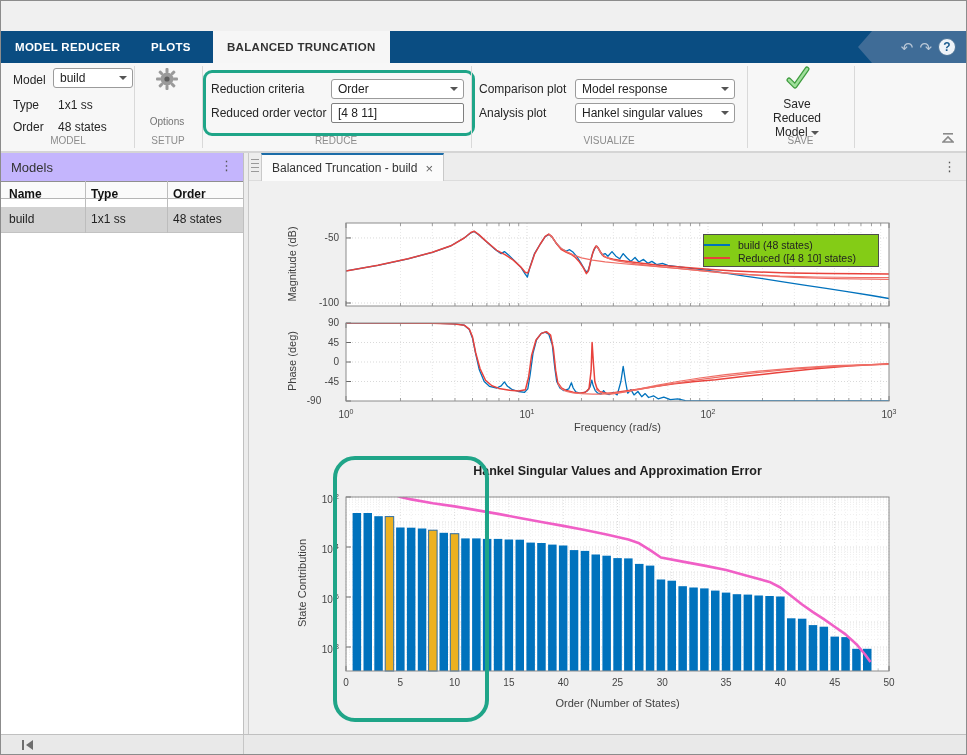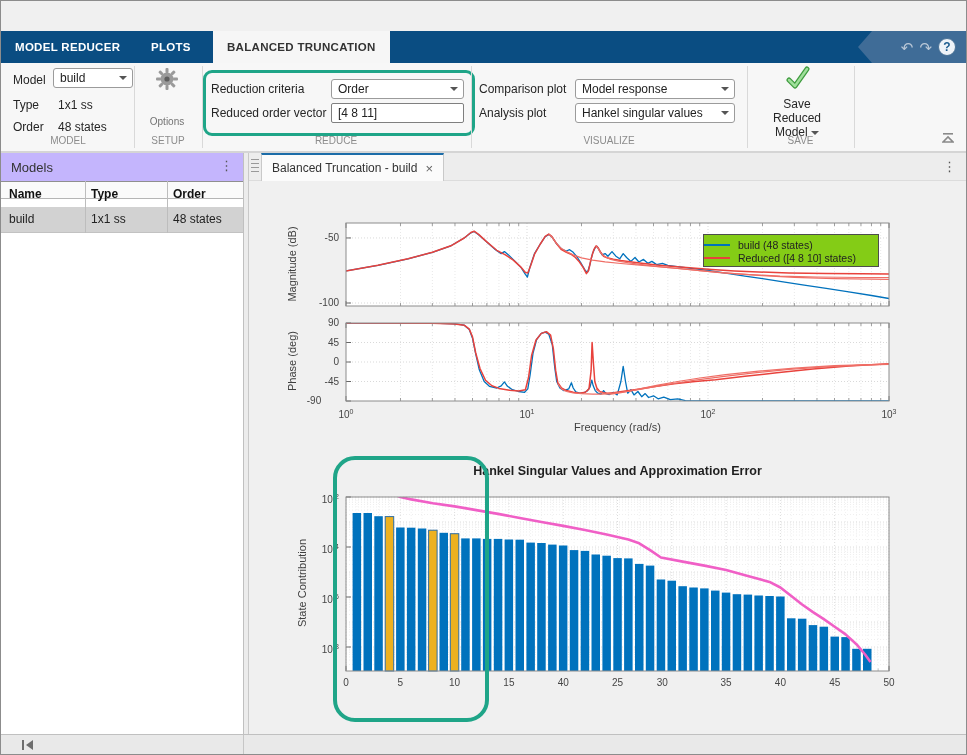--- a/index.html
+++ b/index.html
@@ -182,20 +182,21 @@
       <span class="dots" style="right:10px;top:7px">⋮</span>
     </div>
 
     <div id="plot-area">
 
       <div class="axis-label rot" style="left:-22px;top:77px">Magnitude (dB)</div>
       <div class="axis-label rot" style="left:-22px;top:174px">Phase (deg)</div>
       <div class="axis-label" style="left:97px;width:543px;top:240px">Frequency (rad/s)</div>
       <div class="plot-title" style="top:283px">Hankel Singular Values and Approximation Error</div>
       <div class="axis-label rot" style="left:-12px;top:396px">State Contribution</div>
+      <div class="axis-label" style="left:97px;width:543px;top:516px">Order (Number of States)</div>
 
       <svg id="plots-svg" width="717" height="553" style="position:absolute;left:0;top:0">
           <rect x="97" y="42" width="543" height="83" fill="#ffffff"></rect>
           <line x1="151.48642921518058" y1="42" x2="151.48642921518058" y2="125" stroke="#e8e8e8" stroke-dasharray="1,2"></line>
           <line x1="183.3589471042589" y1="42" x2="183.3589471042589" y2="125" stroke="#e8e8e8" stroke-dasharray="1,2"></line>
           <line x1="205.97285843036119" y1="42" x2="205.97285843036119" y2="125" stroke="#e8e8e8" stroke-dasharray="1,2"></line>
           <line x1="223.51357078481942" y1="42" x2="223.51357078481942" y2="125" stroke="#e8e8e8" stroke-dasharray="1,2"></line>
           <line x1="237.8453763194395" y1="42" x2="237.8453763194395" y2="125" stroke="#e8e8e8" stroke-dasharray="1,2"></line>
           <line x1="249.9627452425805" y1="42" x2="249.9627452425805" y2="125" stroke="#e8e8e8" stroke-dasharray="1,2"></line>
           <line x1="260.4592876455418" y1="42" x2="260.4592876455418" y2="125" stroke="#e8e8e8" stroke-dasharray="1,2"></line>

